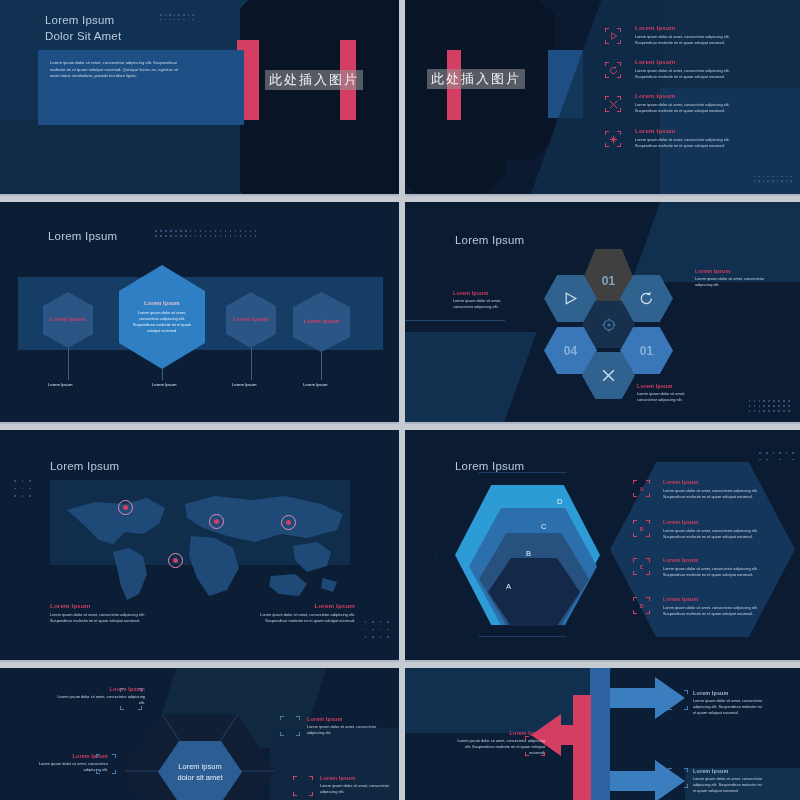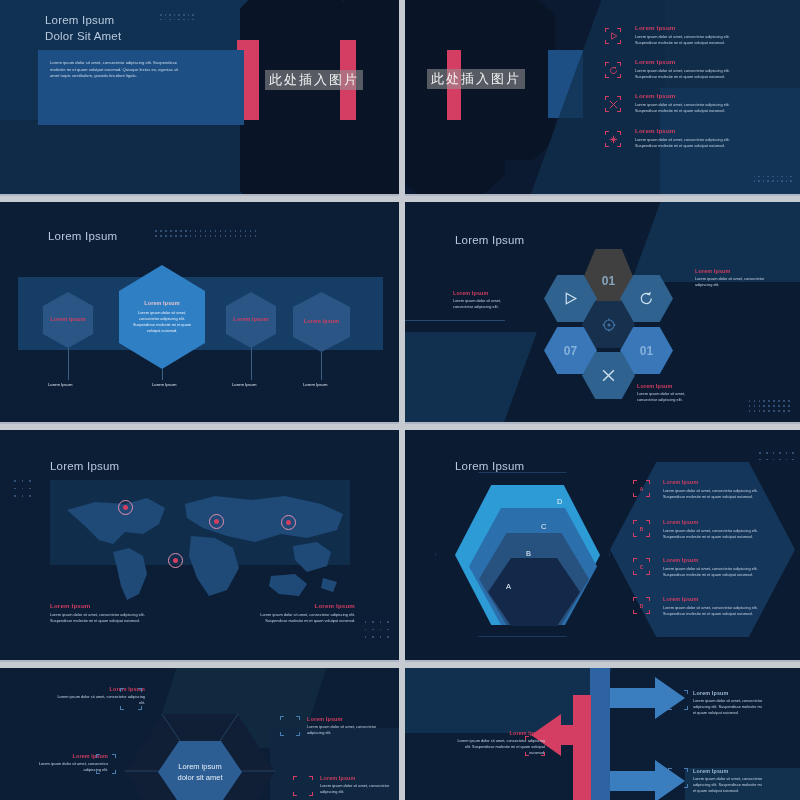--- a/index.html
+++ b/index.html
@@ -354,21 +354,21 @@
       <svg width="16" height="16" viewBox="0 0 16 16">
           <circle cx="8" cy="8" r="5" fill="none" stroke="#3f6e9c" stroke-width="1.2"></circle>
           <circle cx="8" cy="8" r="1.6" fill="#3f6e9c"></circle>
           <circle cx="8" cy="2.6" r="1.1" fill="#3f6e9c"></circle>
           <circle cx="8" cy="13.4" r="1.1" fill="#3f6e9c"></circle>
           <circle cx="2.6" cy="8" r="1.1" fill="#3f6e9c"></circle>
           <circle cx="13.4" cy="8" r="1.1" fill="#3f6e9c"></circle>
         </svg>
     </div>
     <div class="hexw" style="left:139px;top:125px;width:53px;height:47px;background:#3a77b8;">
-      <span style="color:#9cc4e6;font-size:12px;font-weight:700;opacity:.75;">07</span>
+      <span style="color:#9cc4e6;font-size:12px;font-weight:700;opacity:.75;">04</span>
     </div>
     <div class="hexw" style="left:215px;top:125px;width:53px;height:47px;background:#3a77b8;">
       <span style="color:#9cc4e6;font-size:12px;font-weight:700;opacity:.75;">01</span>
     </div>
     <div class="hexw" style="left:177px;top:150px;width:53px;height:47px;background:#2f628f;">
       <svg width="15" height="15" viewBox="0 0 14 14">
           <path d="M2 2 L12 12 M12 2 L2 12" stroke="#cfe2f2" stroke-width="1.3" fill="none"></path>
         </svg>
     </div>
 

